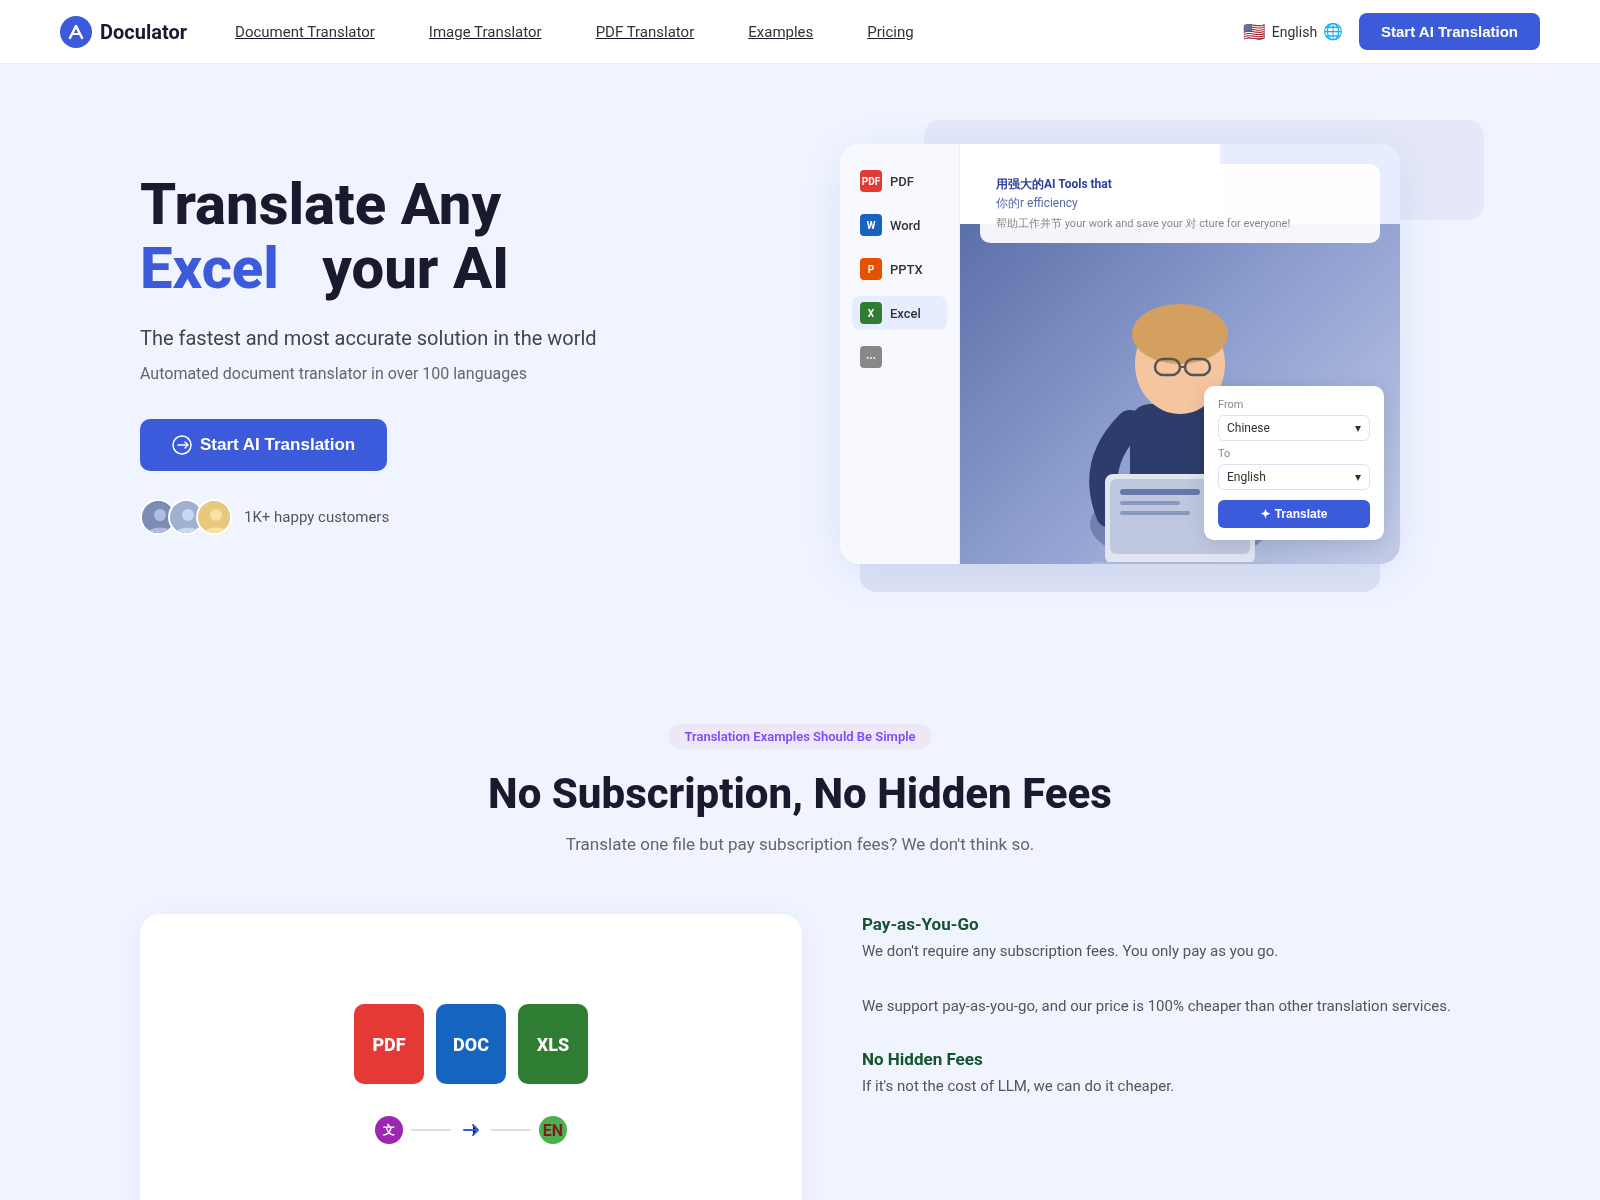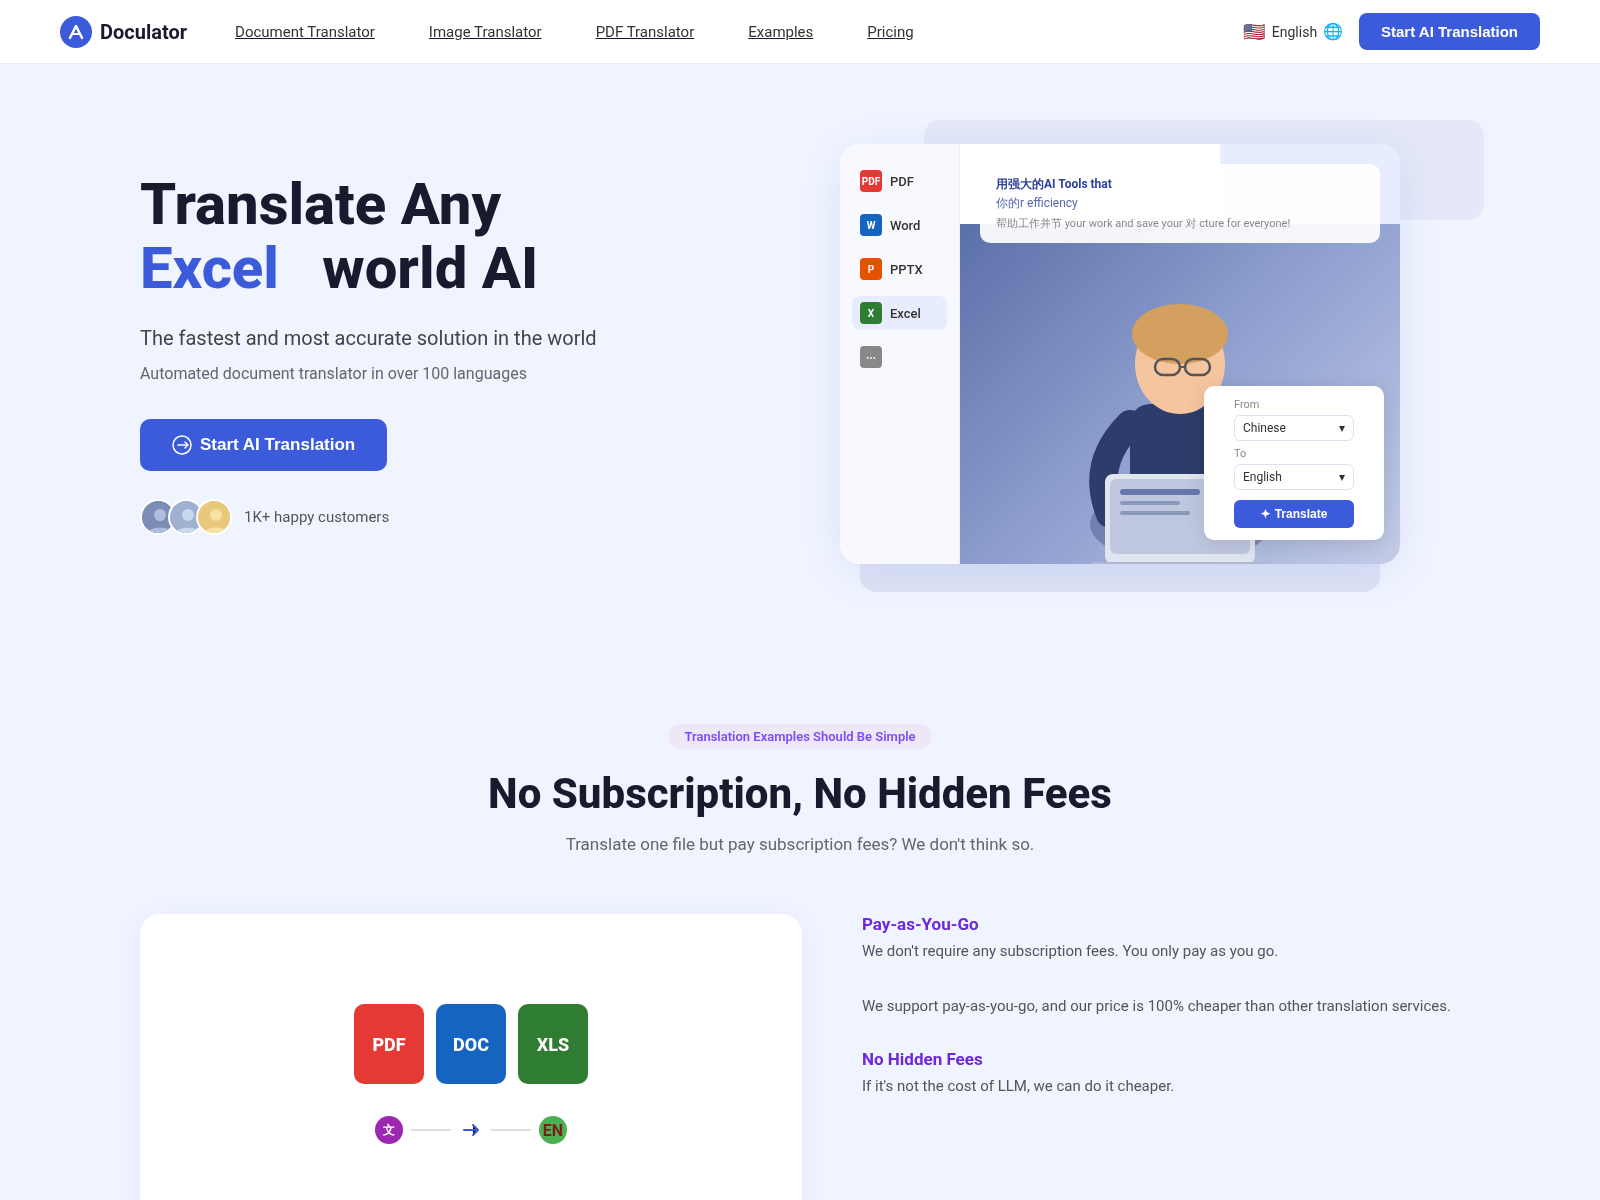--- a/index.html
+++ b/index.html
@@ -267,21 +267,21 @@
       color: #888;
       margin-top: 4px;
     }
     
     .translate-ui {
       position: absolute;
       bottom: 24px;
       right: 16px;
       background: #fff;
       border-radius: 10px;
-      padding: 12px 30px;
+      padding: 12px 14px;
       width: 180px;
       box-shadow: 0 4px 20px rgba(0,0,0,0.12);
     }
     .translate-select {
       border: 1px solid #dde2f0;
       border-radius: 6px;
       padding: 5px 8px;
       font-size: 12px;
       color: #333;
       display: flex;
@@ -384,21 +384,21 @@
       flex-direction: column;
       gap: 32px;
     }
     .feature-item { }
     .feature-title {
       font-size: 17px;
       font-weight: 700;
       color: #1a1a2e;
       margin-bottom: 6px;
     }
-    .feature-title span { color: #6d28d9; }
+    .feature-title span { color: #14532d; }
     .feature-desc {
       font-size: 15px;
       color: #555;
       line-height: 1.5;
     }
     .services-center {
       text-align: center;
     }
   </style>
 </head>
@@ -430,21 +430,21 @@
     </div>
     <button class="cta-btn">Start AI Translation</button>
   </div>
 </nav>
 
 <section class="hero">
   <div class="hero-left">
     <h1 class="hero-title">
       <span>Translate Any</span><br>
       <span class="hero-title-blue">Excel</span>&nbsp;&nbsp;
-      <span>world AI</span>
+      <span>your AI</span>
     </h1>
     <p class="hero-subtitle">The fastest and most accurate solution in the world</p>
     <p class="hero-desc">Automated document translator in over 100 languages</p>
     <button class="hero-cta">
       <svg width="20" height="20" viewBox="0 0 20 20" fill="none">
         <circle cx="10" cy="10" r="9" stroke="#fff" stroke-width="1.5"></circle>
         <path d="M6 10h8M13 7l3 3-3 3" stroke="#fff" stroke-width="1.5" stroke-linecap="round" stroke-linejoin="round"></path>
       </svg>
       <span>Start AI Translation</span>
     </button>

